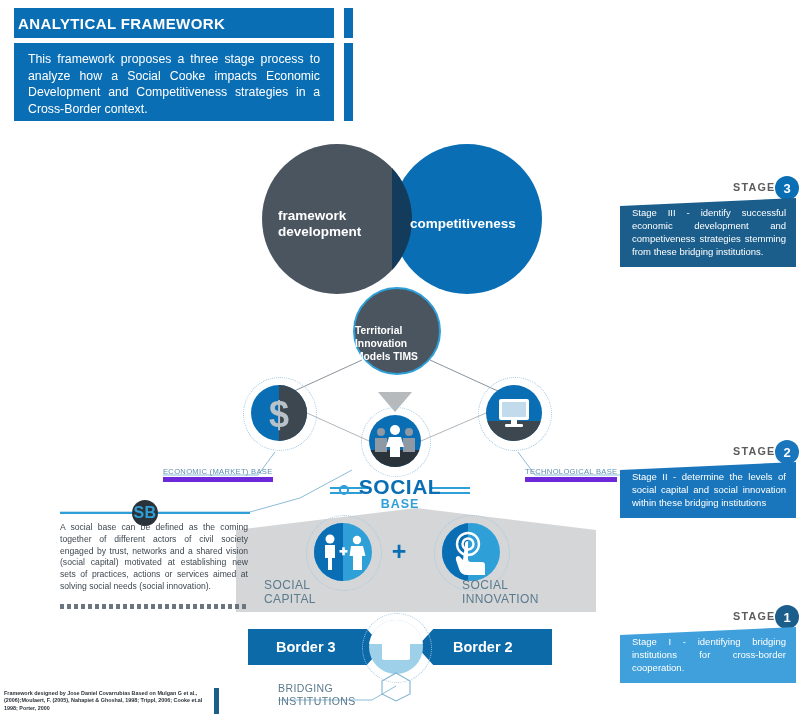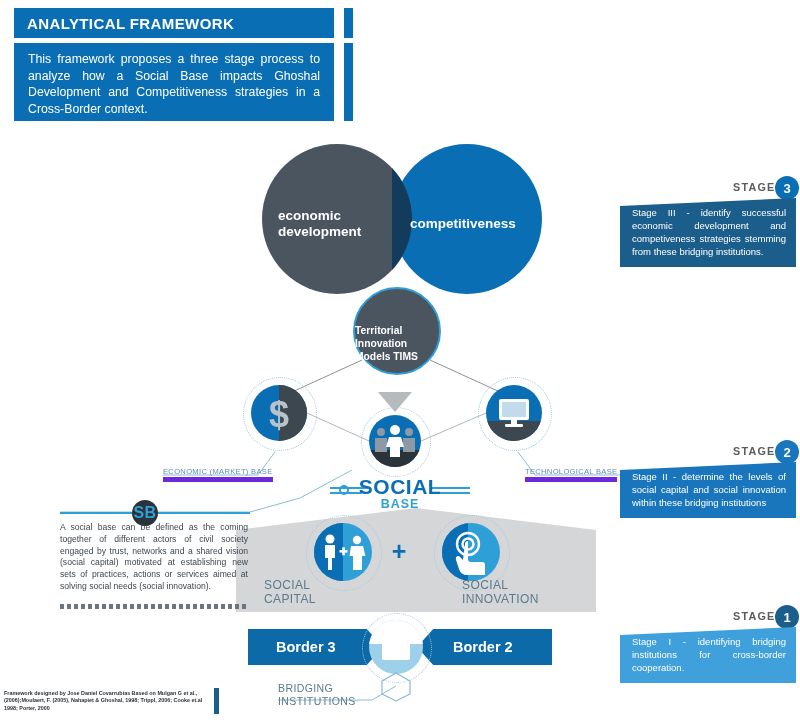--- a/index.html
+++ b/index.html
@@ -3,21 +3,21 @@
 <meta charset="utf-8">
 <style>
   html,body{margin:0;padding:0;background:#ffffff;}
   body{width:800px;height:725px;position:relative;overflow:hidden;
        font-family:"Liberation Sans","DejaVu Sans",sans-serif;color:#4a5560;}
   .abs{position:absolute;}
 
   
   #header-title-bar{left:14px;top:8px;width:320px;height:30px;background:#0a6eb4;
       display:flex;align-items:center;}
-  #header-title-bar .t{color:#ffffff;font-size:15px;font-weight:bold;letter-spacing:.4px;margin-left:13px;}
+  #header-title-bar .t{color:#ffffff;font-size:15px;font-weight:bold;letter-spacing:.4px;margin-left:4px;}
   #header-accent-1{left:344px;top:8px;width:9px;height:30px;background:#0a6eb4;}
   #header-desc-bar{left:14px;top:43px;width:320px;height:78px;background:#0a6eb4;}
   #header-desc-bar .d{color:#ffffff;font-size:12.3px;line-height:16.5px;
       margin:8px 14px 0 14px;text-align:justify;}
   #header-accent-2{left:344px;top:43px;width:9px;height:78px;background:#0a6eb4;}
 
   
   #venn{left:262px;top:144px;width:280px;height:150px;}
   .venn-c{position:absolute;width:150px;height:150px;border-radius:50%;}
   #venn-economic{left:0;top:0;background:#4a5560;}
@@ -133,21 +133,21 @@
 </style>
 </head>
 <body>
 
 <div class="abs" id="header-title-bar">
   <span class="t">ANALYTICAL FRAMEWORK</span>
 </div>
 <div class="abs" id="header-accent-1"></div>
 
 <div class="abs" id="header-desc-bar">
-  <div class="d">This framework proposes a three stage process to analyze how a Social Base impacts Ghoshal Development and Competitiveness strategies in a Cross-Border context.</div>
+  <div class="d">This framework proposes a three stage process to analyze how a Social Cooke impacts Economic Development and Competitiveness strategies in a Cross-Border context.</div>
 </div>
 <div class="abs" id="header-accent-2"></div>
 
 <svg class="lines">
 
   <line x1="362" y1="360" x2="292" y2="392" stroke="#6b7681" stroke-width="0.8"></line>
   <line x1="430" y1="360" x2="500" y2="392" stroke="#6b7681" stroke-width="0.8"></line>
   <line x1="307" y1="413" x2="369" y2="441" stroke="#9aa3ab" stroke-width="0.8"></line>
   <line x1="421" y1="441" x2="486" y2="413" stroke="#9aa3ab" stroke-width="0.8"></line>
 
@@ -169,21 +169,21 @@
 
   <polygon points="378,392 412,392 395,412" fill="#b7babd"></polygon>
 </svg>
 
 <div class="abs" id="venn">
   <div class="venn-c" id="venn-economic"></div>
   <div class="venn-c" id="venn-competitiveness"></div>
   <div id="venn-overlap">
       <div class="inner"></div>
     </div>
-  <div class="venn-label" id="venn-economic-label">economic development</div>
+  <div class="venn-label" id="venn-economic-label">framework development</div>
   <div class="venn-label" id="venn-competitiveness-label">competitiveness</div>
 </div>
 
 <div class="abs" id="tims-circle">
   <div class="t">Territorial Innovation Models TIMS</div>
 </div>
 
 <div class="abs ring" id="ring-economic"></div>
 <div class="abs icon-node" id="icon-economic">
   <div class="half"></div>

